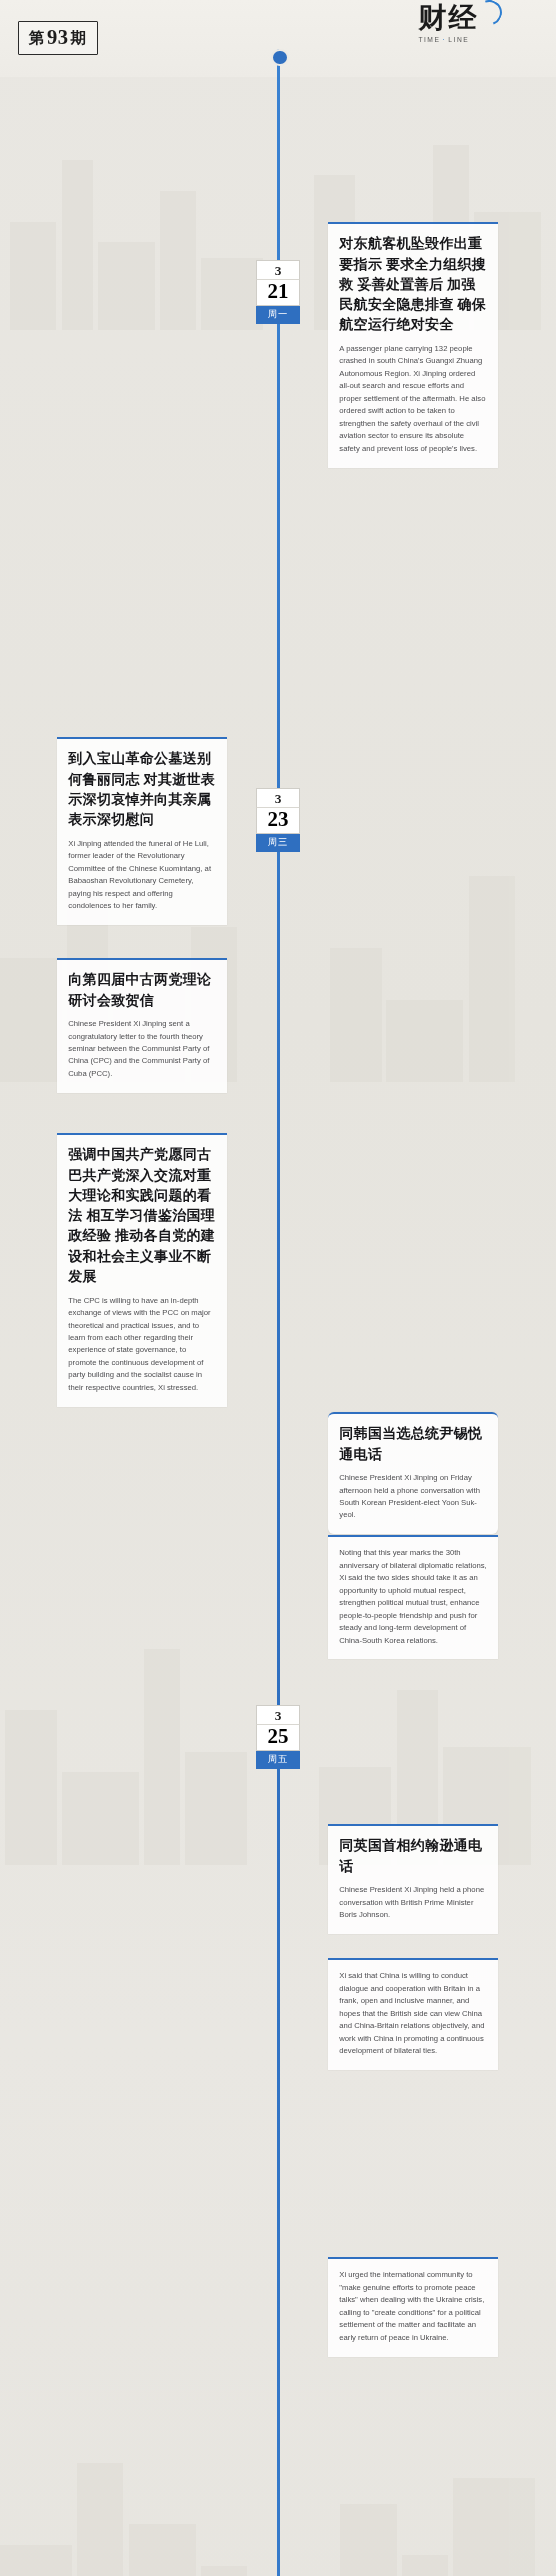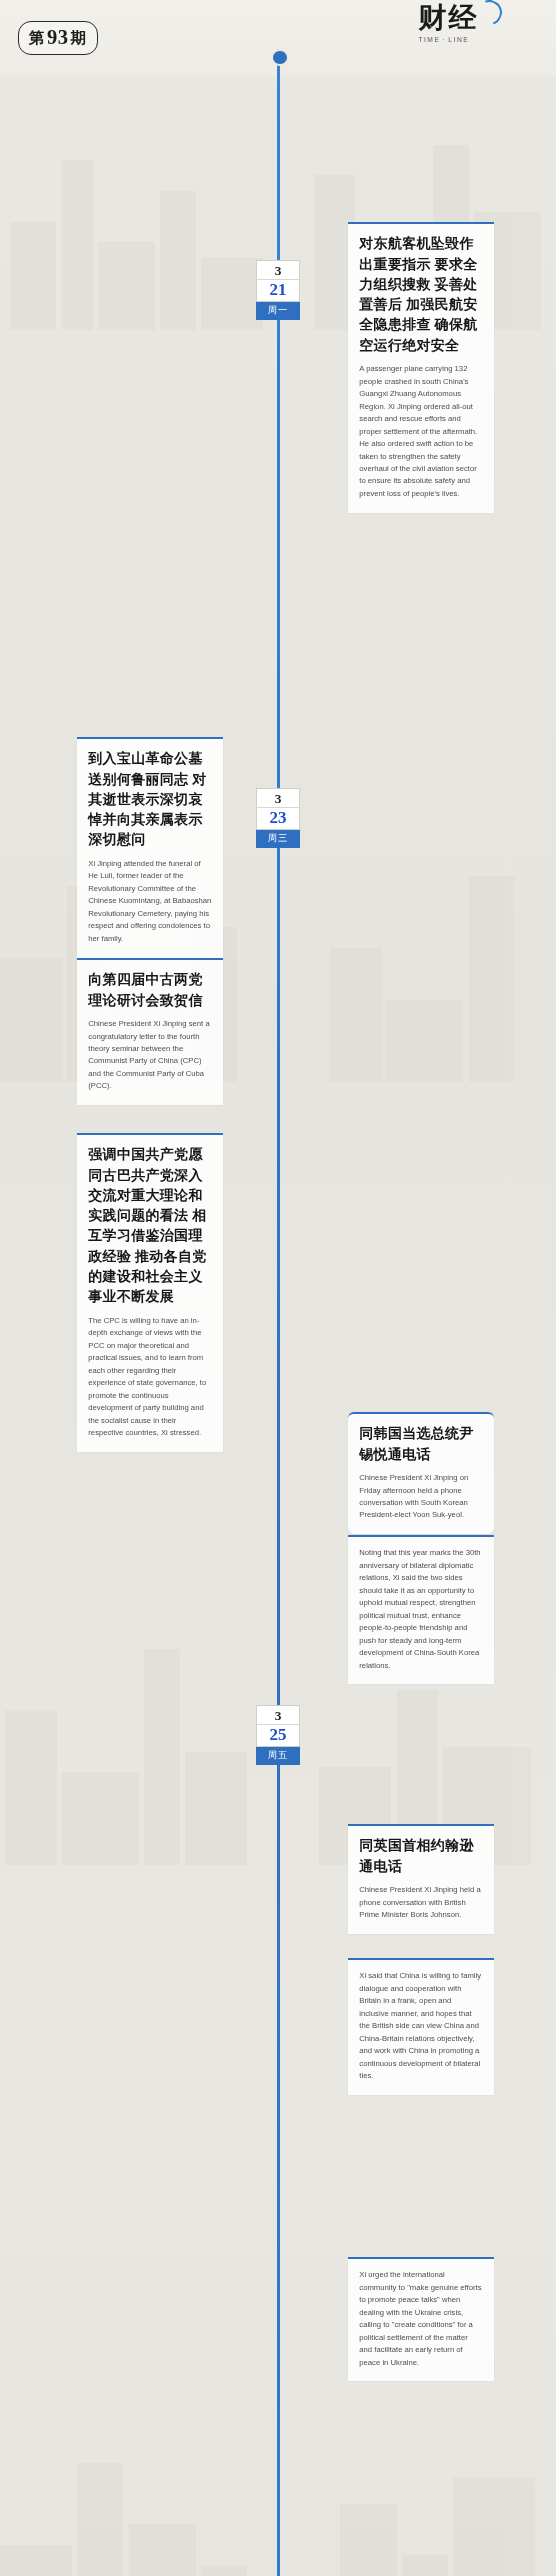--- a/index.html
+++ b/index.html
@@ -33,21 +33,21 @@
   .bg-city.c4{top:2318px;height:330px;}
 
   
   .header{
     position:absolute;top:0;left:0;width:556px;height:77px;
     background:linear-gradient(180deg,#f2f0eb 0%,#edebe6 100%);
   }
   .issue-badge{
     position:absolute;left:17.5px;top:20.6px;
     border:1.5px solid #2b2b2b;
-    border-radius:13px;
+    border-radius:1px;
     padding:4.1px 10.3px 5.2px 10.3px;
     font-size:15.5px;
     letter-spacing:0.5px;
     color:#1d1d1d;
     background:rgba(255,255,255,.35);
     font-weight:bold;
     white-space:nowrap;
   }
   .issue-badge .num{
     font-size:20.6px;
@@ -108,46 +108,45 @@
     color:#222;
     font-size:13.4px;
     font-weight:bold;
     padding:1.5px 0 0.5px 0;
     font-family:"Liberation Serif","DejaVu Serif",serif;
   }
   .date-chip .d{
     background:#fff;
     border:1px solid #cfcdc7;
     border-top:0.5px solid #d9d7d1;
-    color:#1d4ed8;
-    font-size:17px;
+    color:#000000;
+    font-size:21px;
     font-weight:bold;
     line-height:1;
     padding:1px 0 3.1px 0;
     font-family:"Liberation Serif","DejaVu Serif",serif;
   }
   .date-chip .w{
     background:#2f6fc0;
     color:#fff;
     font-size:9.3px;
     letter-spacing:1px;
     padding:2.1px 0 2.6px 0;
     text-align:center;
   }
 
   
   .card{
     position:absolute;
-    width:146px;
+    width:170px;
     background:rgba(255,255,255,.88);
     border-top:2.1px solid #2f6fc0;
     padding:10.3px 11.3px 12.4px 11.3px;
     box-sizing:border-box;
     box-shadow:0 0.5px 1.5px rgba(0,0,0,.07);
-    margin-left:20px;
   }
   .card.left{left:57px;}
   .card.right{left:328px;}
   .card h3{
     margin:0 0 7.2px 0;
     font-size:14px;
     line-height:1.45;
     font-weight:bold;
     color:#17171a;
     font-family:"Liberation Serif","DejaVu Serif",serif;
@@ -264,21 +263,21 @@
   <div class="card right" style="top:1535px;">
     <p class="en">Noting that this year marks the 30th anniversary of bilateral diplomatic relations, Xi said the two sides should take it as an opportunity to uphold mutual respect, strengthen political mutual trust, enhance people-to-people friendship and push for steady and long-term development of China-South Korea relations.</p>
   </div>
 
   <div class="card right" style="top:1824px;">
     <h3>同英国首相约翰逊通电话</h3>
     <p class="en">Chinese President Xi Jinping held a phone conversation with British Prime Minister Boris Johnson.</p>
   </div>
 
   <div class="card right" style="top:1958px;">
-    <p class="en">Xi said that China is willing to family dialogue and cooperation with Britain in a frank, open and inclusive manner, and hopes that the British side can view China and China-Britain relations objectively, and work with China in promoting a continuous development of bilateral ties.</p>
+    <p class="en">Xi said that China is willing to conduct dialogue and cooperation with Britain in a frank, open and inclusive manner, and hopes that the British side can view China and China-Britain relations objectively, and work with China in promoting a continuous development of bilateral ties.</p>
   </div>
 
   <div class="card right" style="top:2257px;">
     <p class="en">Xi urged the international community to "make genuine efforts to promote peace talks" when dealing with the Ukraine crisis, calling to "create conditions" for a political settlement of the matter and facilitate an early return of peace in Ukraine.</p>
   </div>
 
 </div>
 
 
 </body></html>

